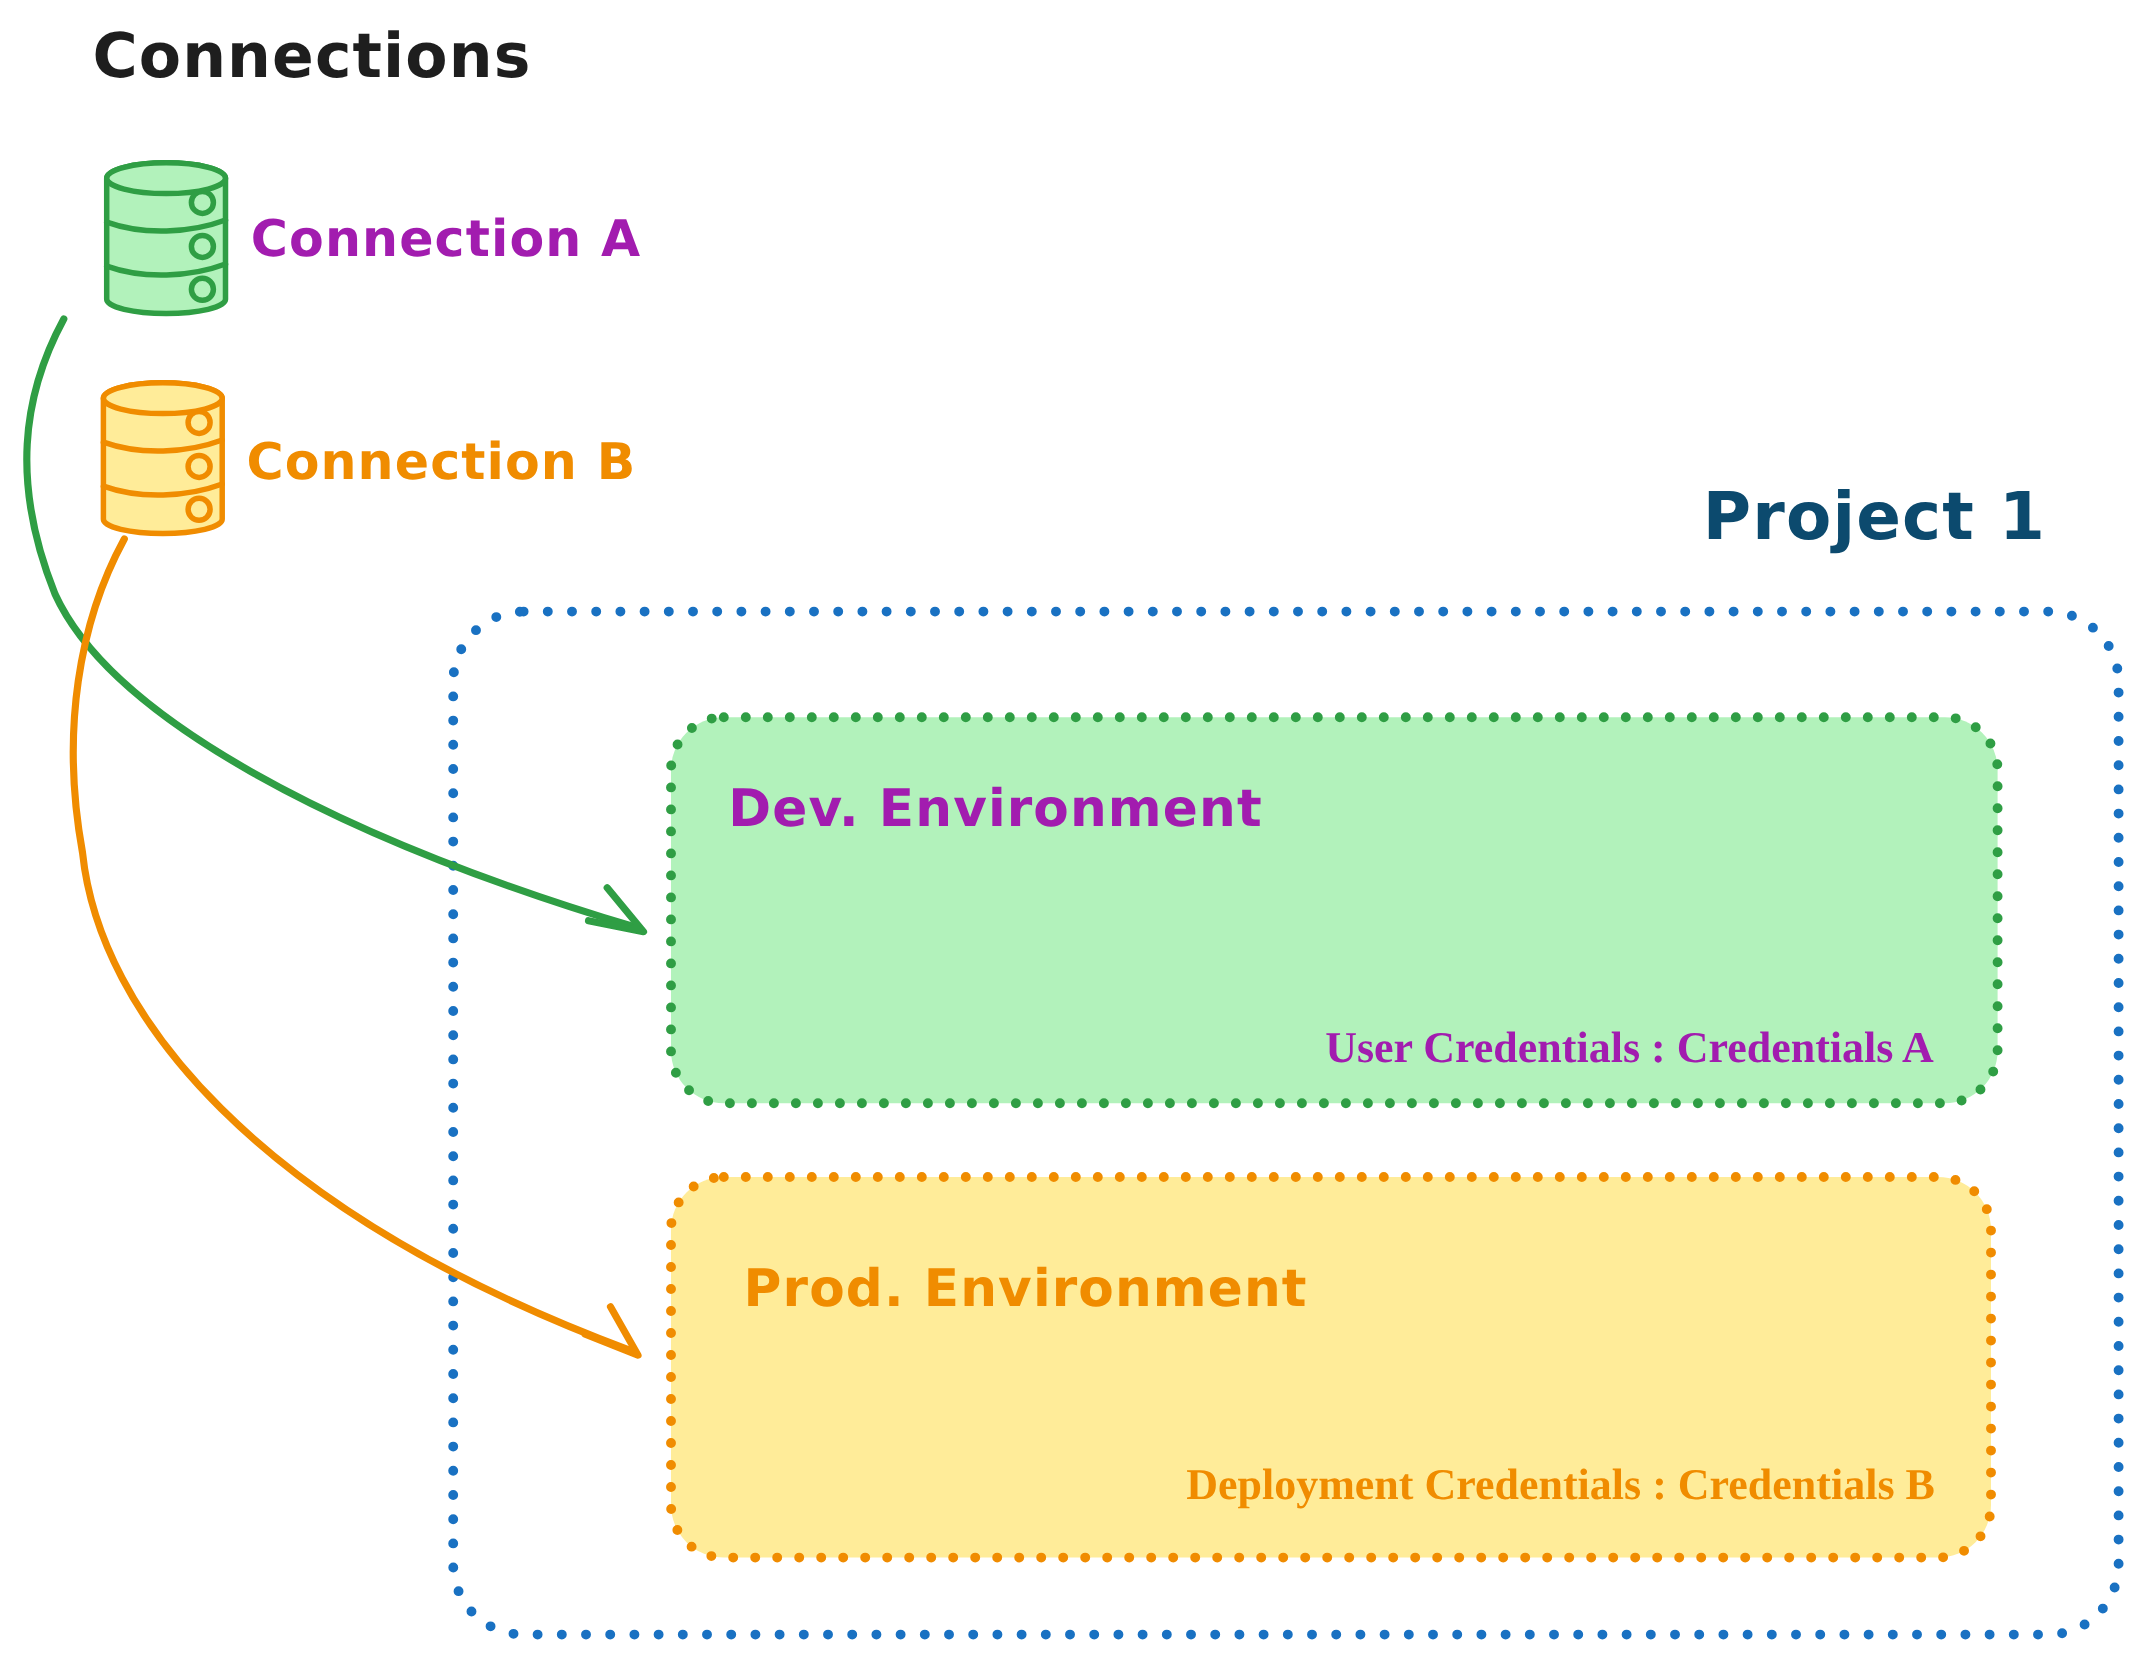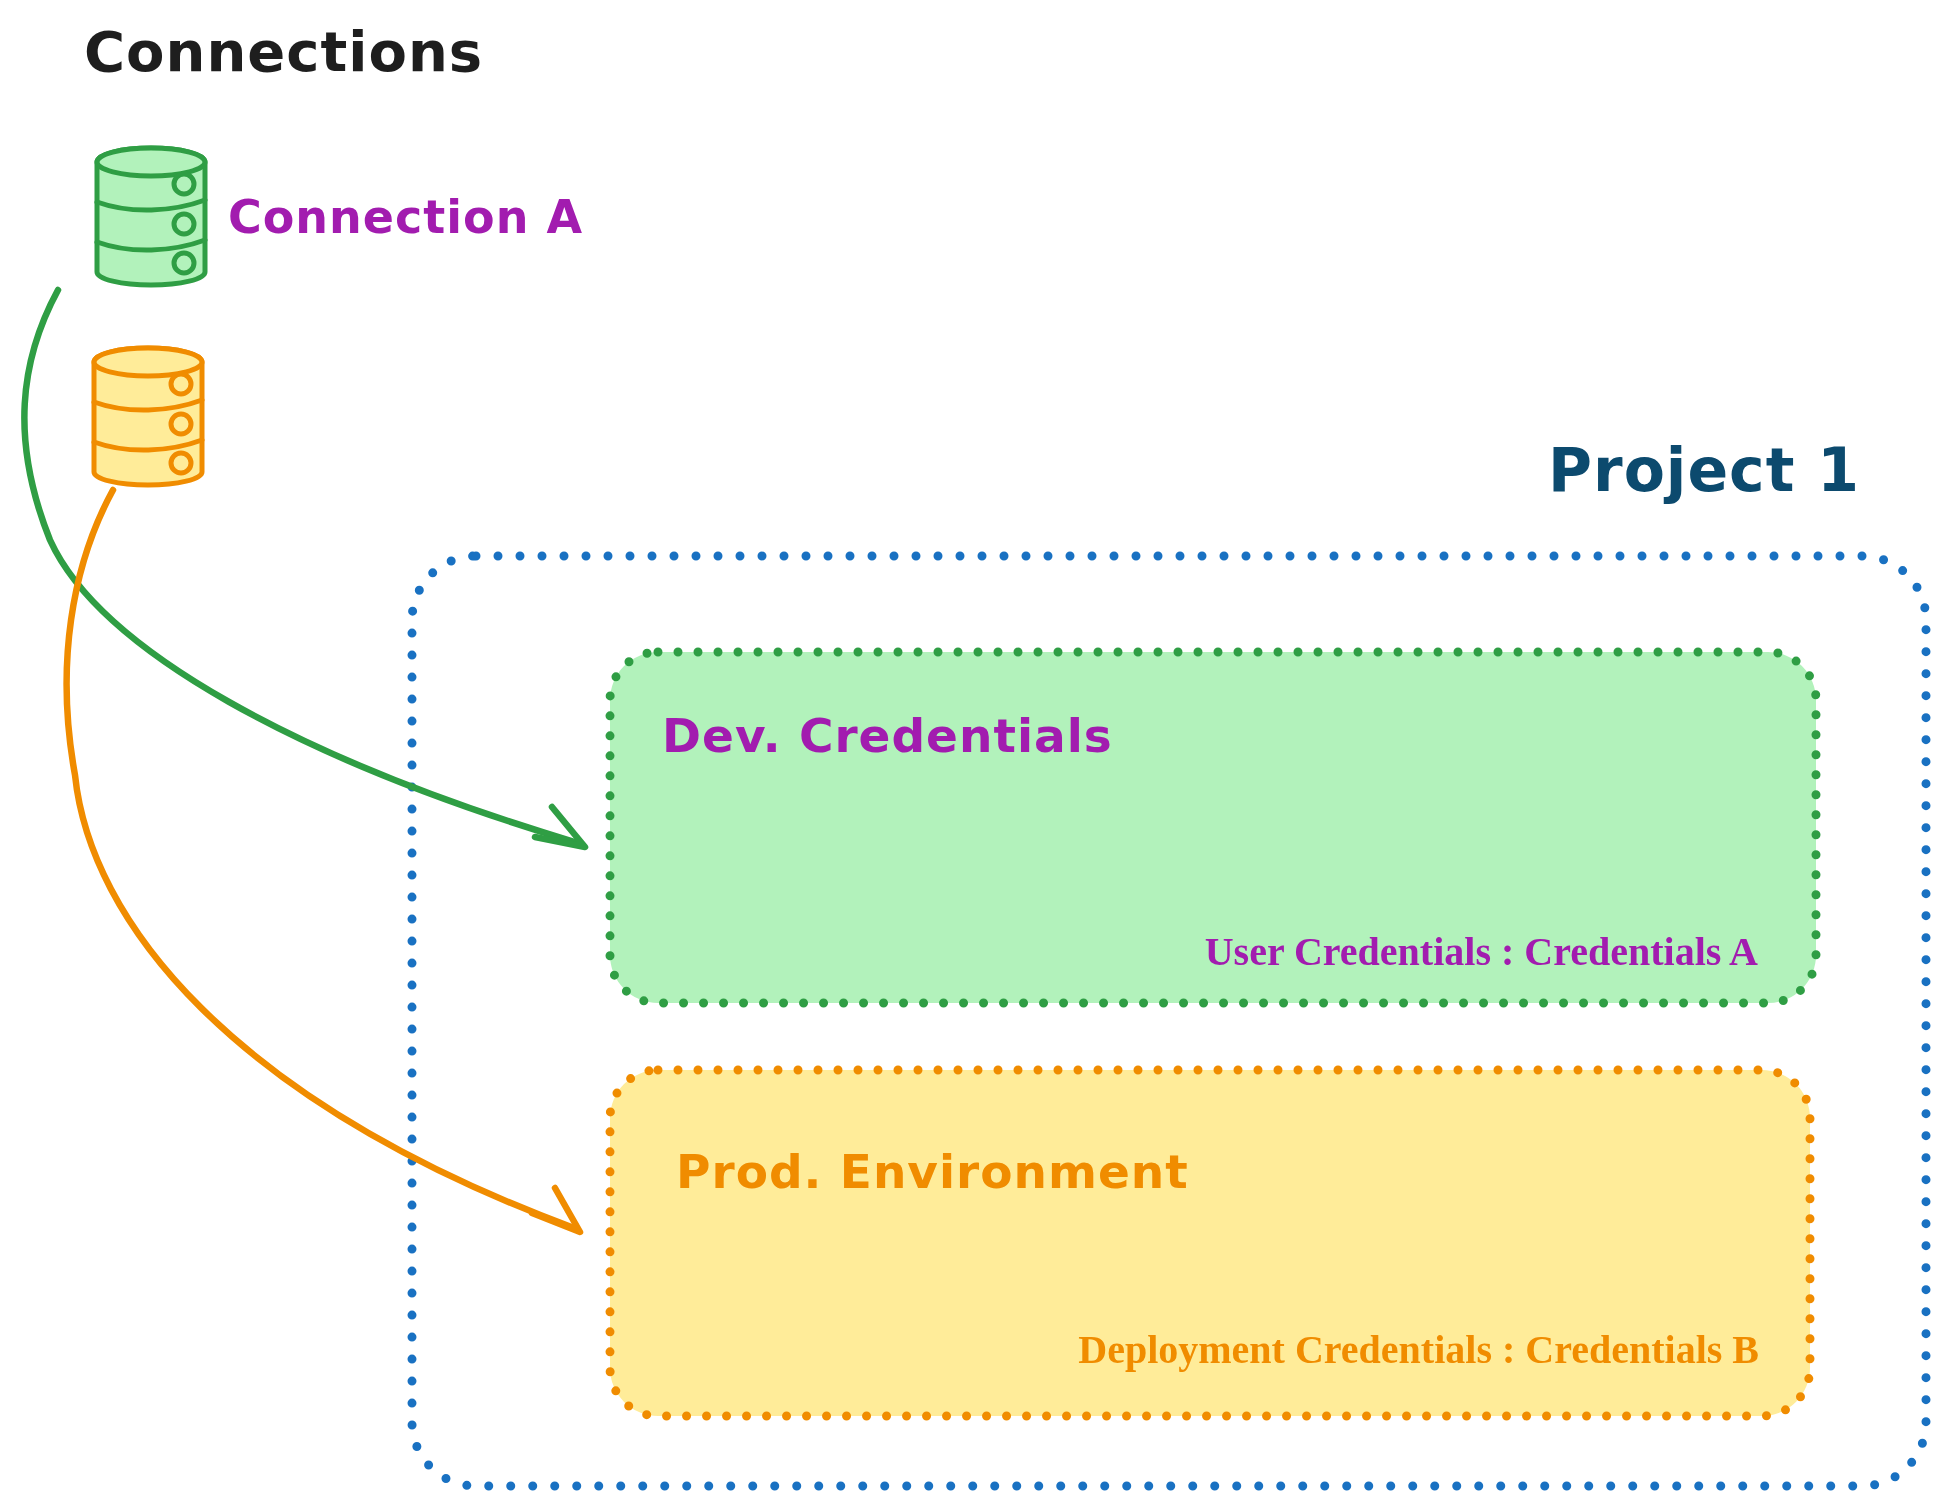--- a/index.html
+++ b/index.html
@@ -69,24 +69,25 @@
     <g>
       <path d="M 113 490 C 72 565 55 665 75 775 C 90 920 230 1100 574 1228" fill="none" stroke-width="6.5" stroke-linecap="round" stroke="#f08c00"></path>
       <path d="M 555 1188 L 580 1232 L 532 1213" fill="none" stroke-width="6.5" stroke-linecap="round" stroke-linejoin="round" stroke="#f08c00"></path>
     </g>
   </svg>
 
   <div class="t hand ink connections-heading">Connections</div>
 
   <div class="t hand green conn-a-label">Connection A</div>
 
+  <div class="t hand orange conn-b-label">Connection B</div>
 
   <div class="t hand blue project-title">Project 1</div>
 
-  <div class="t hand green dev-title">Dev. Credentials</div>
+  <div class="t hand green dev-title">Dev. Environment</div>
 
   <div class="t mono green dev-cred">User Credentials : Credentials A</div>
 
   <div class="t hand orange prod-title">Prod. Environment</div>
 
   <div class="t mono orange prod-cred">Deployment Credentials : Credentials B</div>
 
 </div>
 
 </body></html>

